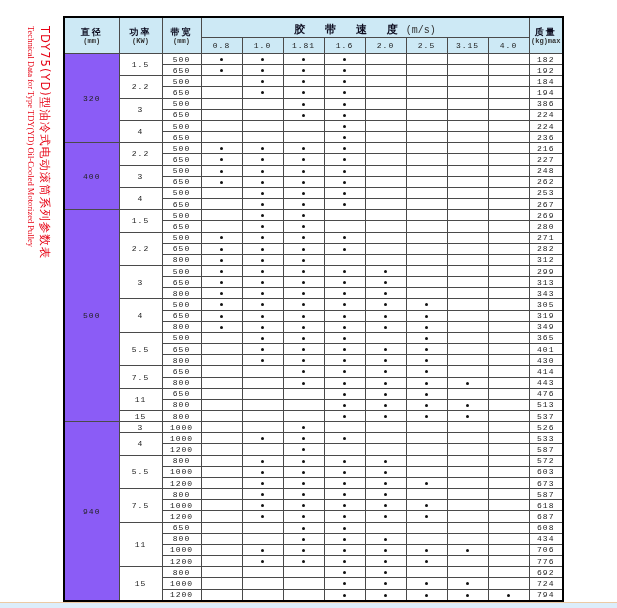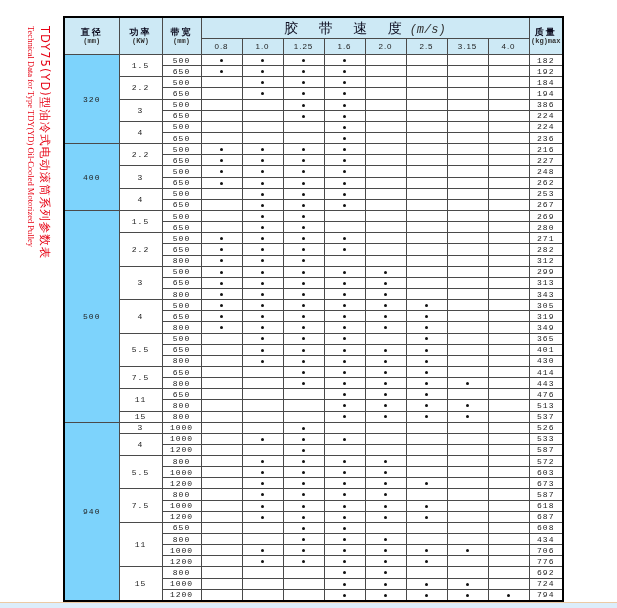--- a/index.html
+++ b/index.html
@@ -14,28 +14,28 @@
 
   
   table.spec{position:absolute;left:63px;top:16px;width:499px;height:586px;
              border-collapse:collapse;table-layout:fixed;border:2px solid #000;}
   .spec th,.spec td{border:1px solid #4a4a4a;padding:0;margin:0;text-align:center;
                     vertical-align:middle;overflow:hidden;}
   .spec thead th{background:#cde9f5;height:15px;}
   .cnh{font-size:9px;font-weight:bold;color:#0d0d20;line-height:10px;letter-spacing:2px;}
   .unit{font-size:7px;font-weight:bold;font-family:"Liberation Mono","DejaVu Sans Mono",monospace;
         color:#333;line-height:8px;letter-spacing:0;}
-  .speed-cn{font-size:14px;font-weight:normal;color:#0d0d20;letter-spacing:8px;}
-  .speed-unit{font-size:12px;font-weight:normal;font-family:"Liberation Mono","DejaVu Sans Mono",monospace;
-              color:#333;letter-spacing:0;font-style:italic;}
-  .sp{font-size:8px;font-weight:normal;font-family:Liberation Sans, sans-serif;
+  .speed-cn{font-size:11px;font-weight:bold;color:#0d0d20;letter-spacing:8px;}
+  .speed-unit{font-size:10px;font-weight:normal;font-family:"Liberation Mono","DejaVu Sans Mono",monospace;
+              color:#333;letter-spacing:0;}
+  .sp{font-size:8px;font-weight:normal;font-family:Liberation Mono, monospace;
       letter-spacing:1px;color:#222;}
   .spec tbody td{font-size:8px;font-family:"Liberation Mono","DejaVu Sans Mono",monospace;
                  letter-spacing:1px;color:#222;}
-  .diam{background:#7dd3fc;font-size:9px;}
+  .diam{background:#8b5cf6;font-size:9px;}
   .dot{display:inline-block;width:3px;height:3px;background:#111;border-radius:50%;vertical-align:middle;}
 
   
   .bottom-strip{position:absolute;left:0;bottom:0;width:617px;height:5px;
                 background:#dceefb;border-top:1px solid #eccaa4;}
 </style>
 </head>
 <body>
 
 <div class="canvas">
@@ -76,21 +76,21 @@
           </th>
           <th colspan="8"><span class="speed-cn">胶 带 速 度</span><span class="speed-unit">(m/s)</span></th>
           <th rowspan="2">
             <div class="cnh">质量</div>
             <div class="unit">(kg)max</div>
           </th>
         </tr>
         <tr>
           <th class="sp">0.8</th>
           <th class="sp">1.0</th>
-          <th class="sp">1.25</th>
+          <th class="sp">1.81</th>
           <th class="sp">1.6</th>
           <th class="sp">2.0</th>
           <th class="sp">2.5</th>
           <th class="sp">3.15</th>
           <th class="sp">4.0</th>
         </tr>
       </thead>
       <tbody>
         <tr>
           <td class="diam" rowspan="8">320</td>

